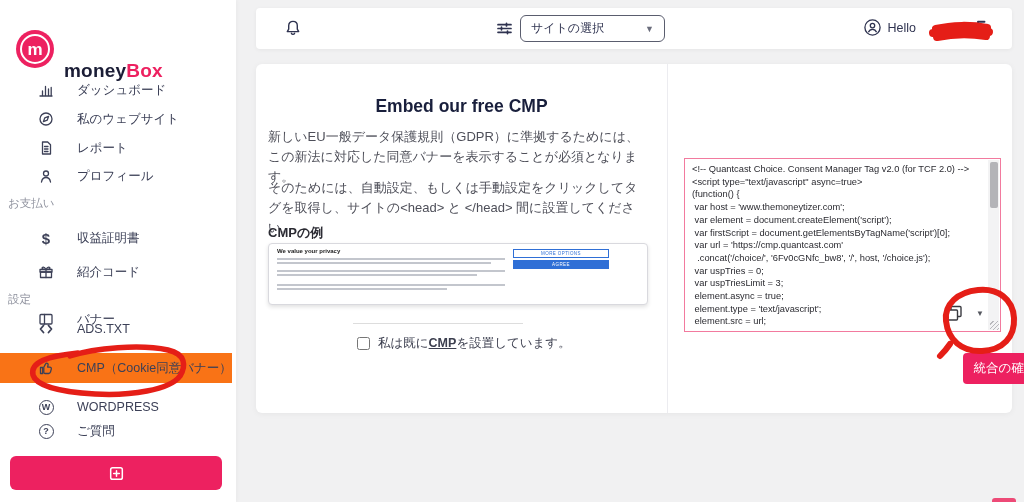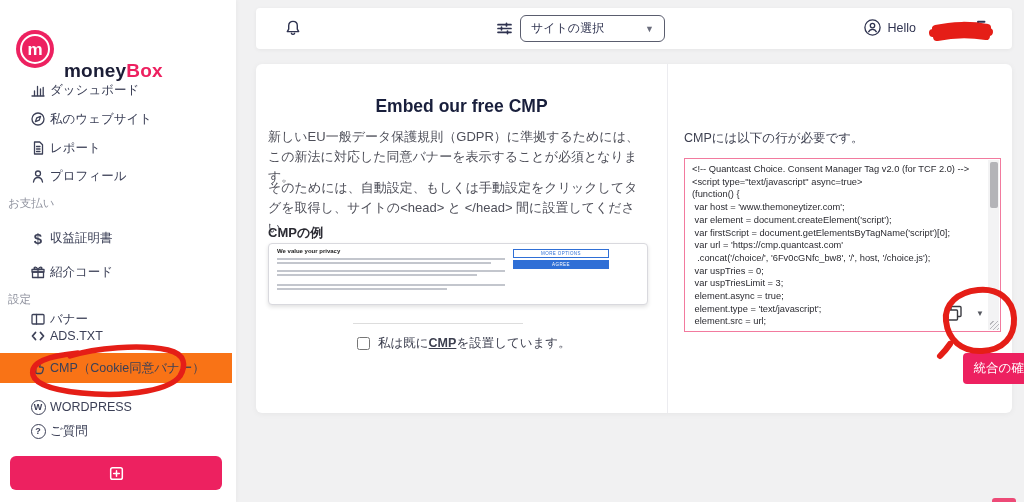--- a/index.html
+++ b/index.html
@@ -9,21 +9,21 @@
 
   
   .sidebar { position:absolute; left:0; top:0; width:236px; height:502px; background:#ffffff; box-shadow:1px 0 4px rgba(0,0,0,.04); }
   .logo { position:absolute; left:16px; top:16px; display:flex; align-items:center; gap:10px; cursor:pointer; }
   .logo-mark { width:38px; height:38px; border-radius:50%; background:#ed2160; display:flex; align-items:center; justify-content:center; }
   .logo-ring { width:30px; height:30px; border:2px solid #fff; border-radius:50%; display:flex; align-items:center; justify-content:center; color:#fff; font-weight:bold; font-size:17px; line-height:1; }
   .logo-text { font-size:19px; font-weight:700; letter-spacing:.2px;margin-top:44px; }
   .logo-text .money { color:#1b1d36; }
   .logo-text .box { color:#ed2160; }
 
-  .nav-item { position:absolute; left:0; width:232px; height:24px; display:flex; align-items:center; padding-left:30px; gap:4px; color:#3c4057; font-size:12.5px; cursor:pointer;text-align:center; }
+  .nav-item { position:absolute; left:0; width:232px; height:24px; display:flex; align-items:center; padding-left:38px; gap:23px; color:#3c4057; font-size:12.5px; cursor:pointer;text-align:center; }
   .nav-item.active { background:#f97316; height:30px; }
   .nav-section { position:absolute; left:8px; color:#8f929e; font-size:11.5px; }
   .nicon { width:16px; height:16px; flex:0 0 16px; display:flex; align-items:center; justify-content:center; }
   .nicon svg { width:16px; height:16px; stroke:#3c4057; fill:none; stroke-width:1.3; stroke-linecap:round; stroke-linejoin:round; }
   .glyph-icon { font-weight:700; color:#3c4057; font-size:13px; line-height:1; }
   .circle-glyph { width:15px; height:15px; border:1.4px solid #3c4057; border-radius:50%; font-size:9px; font-weight:700; color:#3c4057; display:flex; align-items:center; justify-content:center; line-height:1; }
 
   .add-site-btn { position:absolute; left:10px; top:456px; width:212px; height:34px; background:#ed2160; border:none; border-radius:6px; color:#fff; font-size:13px; font-weight:700; display:flex; align-items:center; justify-content:center; gap:8px; cursor:pointer; font-family:inherit; }
   .add-site-btn svg { width:15px; height:15px; stroke:#fff; fill:none; stroke-width:1.6; stroke-linecap:round; }
 
@@ -164,21 +164,21 @@
     <div class="nav-item" style="top:307px">
       <span class="nicon">
         <svg viewBox="0 0 16 16">
             <rect x="2" y="3.5" width="12" height="9.5" rx="1"></rect>
             <path d="M6.5 3.5v9.5"></path>
           </svg>
       </span>
       <span>バナー</span>
     </div>
 
-    <div class="nav-item" style="top:324px">
+    <div class="nav-item" style="top:317px">
       <span class="nicon">
         <svg viewBox="0 0 16 16" style="stroke-width:1.8">
             <path d="M5.5 4.5 2.5 8l3 3.5M10.5 4.5l3 3.5-3 3.5"></path>
           </svg>
       </span>
       <span>ADS.TXT</span>
     </div>
 
     <div class="nav-item active" style="top:353px">
       <span class="nicon">
@@ -270,21 +270,20 @@
 
       <div class="left-divider"></div>
 
       <label class="cmp-check-row">
         <input type="checkbox" style="">
         <span><span>私は既に</span><span class="cmp-bold">CMP</span><span>を設置しています。</span></span>
       </label>
     </section>
 
     <section class="col-right">
-      <div class="right-header">CMPには以下の行が必要です。</div>
 
       <div class="code-box">
         <pre>&lt;!-- Quantcast Choice. Consent Manager Tag v2.0 (for TCF 2.0) --&gt;
 &lt;script type="text/javascript" async=true&gt;
 (function() {
  var host = 'www.themoneytizer.com';
  var element = document.createElement('script');
  var firstScript = document.getElementsByTagName('script')[0];
  var url = 'https://cmp.quantcast.com'
   .concat('/choice/', '6Fv0cGNfc_bw8', '/', host, '/choice.js');

